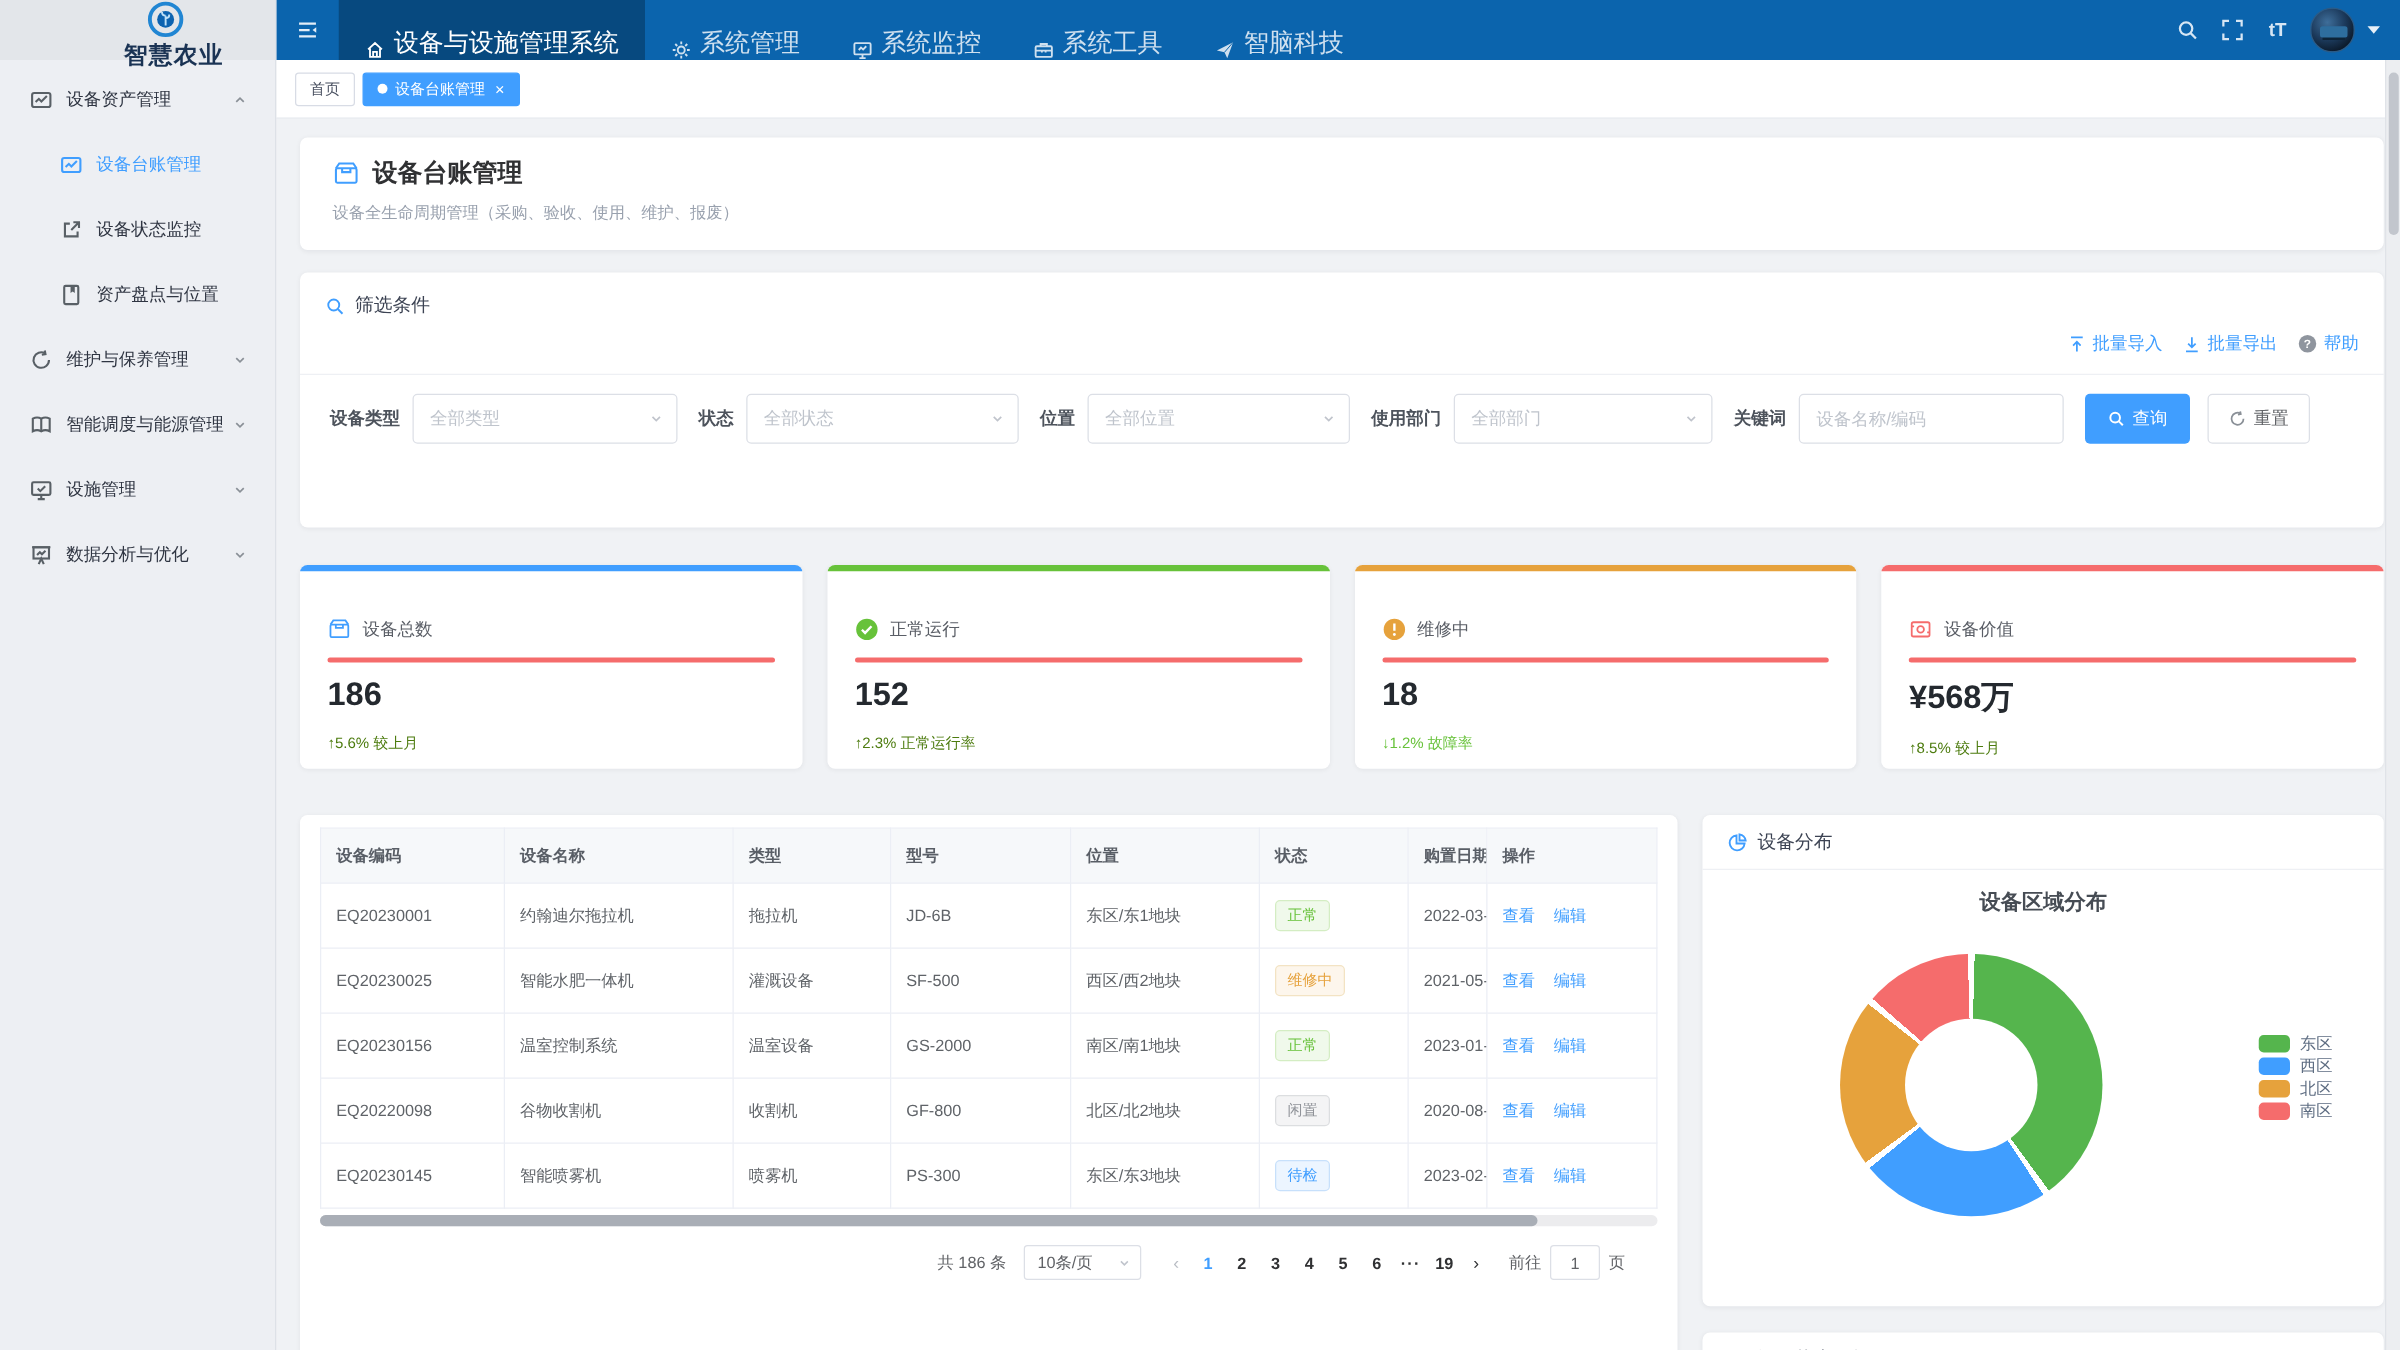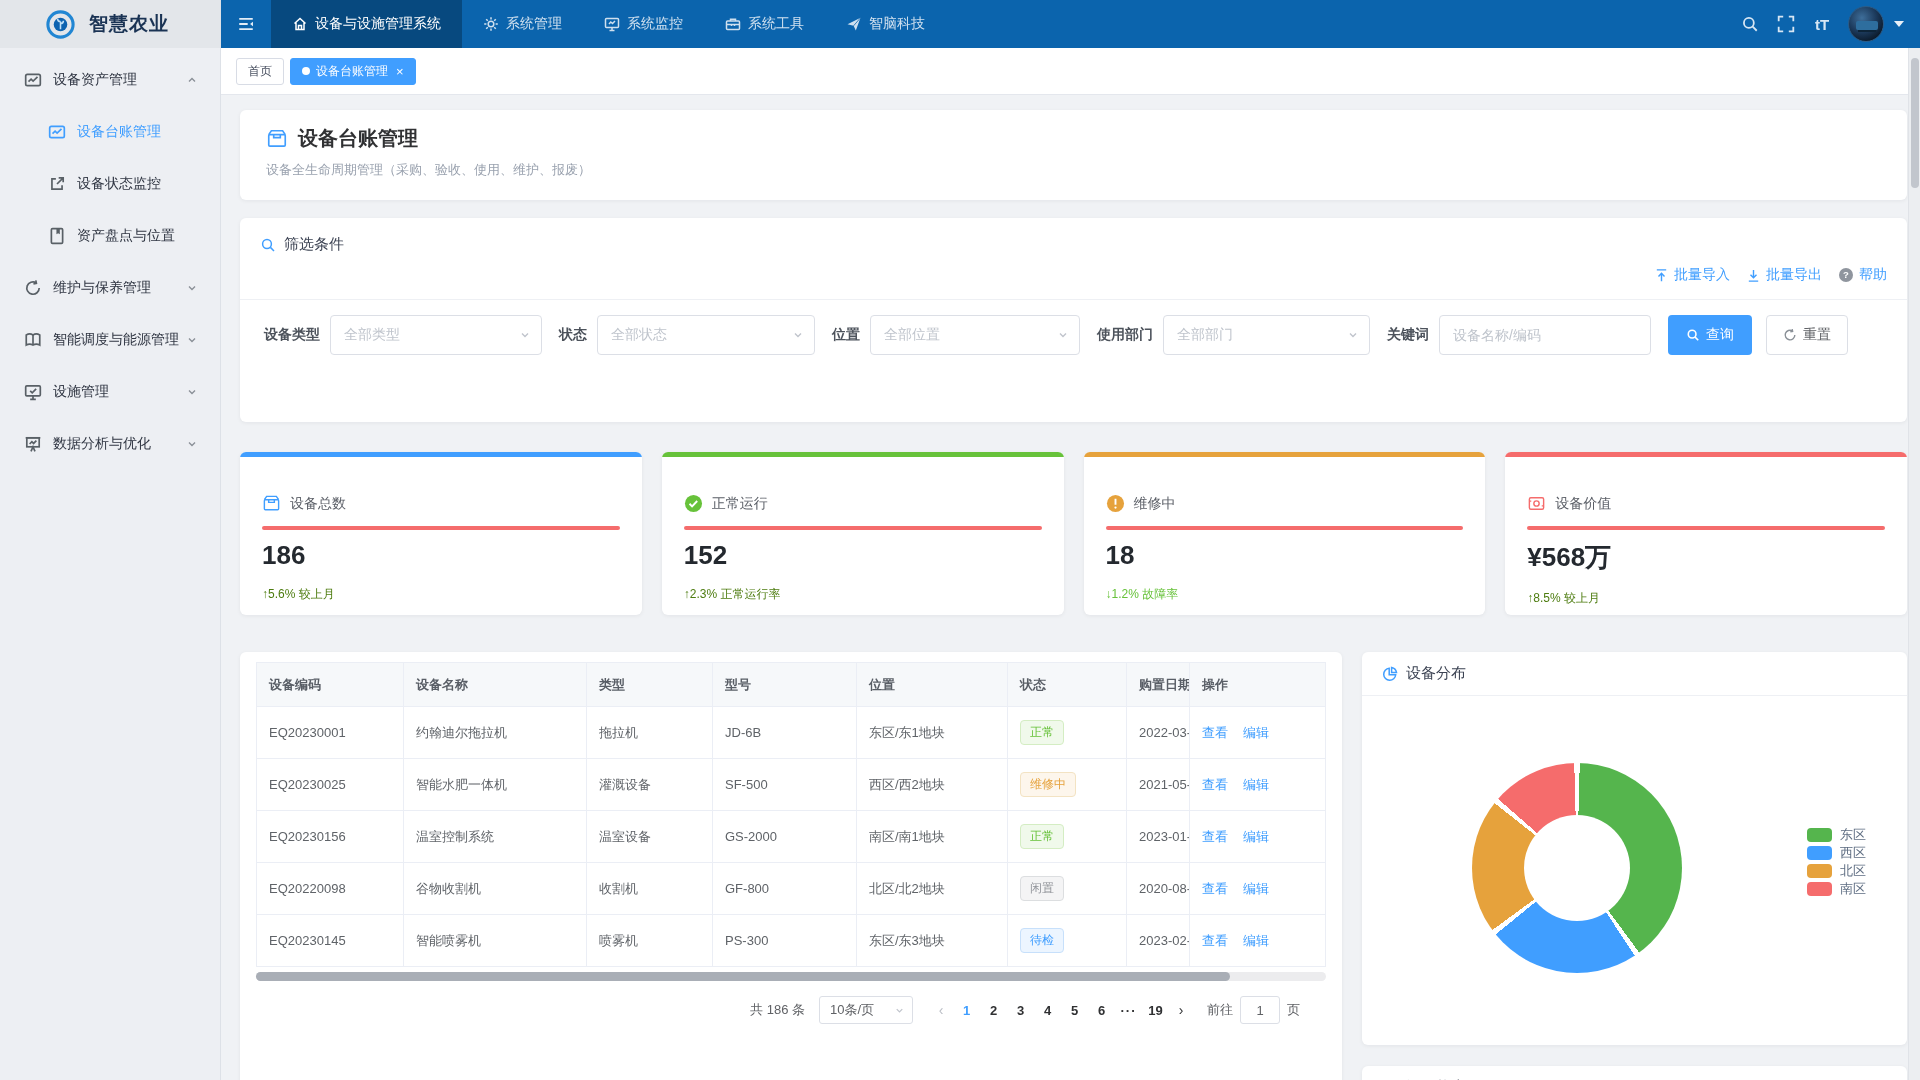--- a/index.html
+++ b/index.html
@@ -2,35 +2,35 @@
 <html><head>
 <meta charset="utf-8">
 <style>
   * { margin:0; padding:0; box-sizing:border-box; }
   html,body { width:1920px; height:1080px; overflow:hidden; }
   body { position:relative; background:#f0f2f5; font-family:"Liberation Sans","DejaVu Sans",sans-serif; color:#303133; }
   svg { display:block; }
 
   
   .sidebar { position:absolute; left:0; top:0; width:221px; height:1080px; background:#edeff3; border-right:1px solid #dde1e7; z-index:6; }
-  .logo-area { height:48px; background:#e3e6ea; display:flex; align-items:center; padding-left:45px; }
+  .logo-area { height:48px; background:#e3e6ea; display:flex; align-items:center; padding-left:45px;flex-direction:column; }
   .logo-text { font-size:19px; font-weight:bold; color:#1a3354; margin-left:13px; letter-spacing:1px; }
   .side-nav { padding-top:6px; }
   .menu-item { height:52px; display:flex; align-items:center; padding-left:24px; font-size:14px; color:#2f3542; cursor:pointer; position:relative; }
   .menu-item .mi-icon { width:18px; height:18px; margin-right:11px; color:#596066; flex:none; }
   .menu-item.sub { padding-left:48px; }
   .menu-item.active { color:#409eff; }
   .menu-item.active .mi-icon { color:#409eff; }
   .chev { margin-left:auto; margin-right:22px; color:#8a9097; }
 
   
   .navbar { position:absolute; left:221px; top:0; right:0; height:48px; background:#0b64ad; display:flex; align-items:center; color:#d3e3f2; }
   .hamburger { width:50px; height:48px; display:flex; align-items:center; justify-content:center; cursor:pointer; color:#e3edf7; }
   .nav-menu { display:flex; height:48px; }
-  .nav-item { height:48px; display:flex; align-items:center; gap:7px; padding:0 21px; font-size:14px; color:#cfe0ef; cursor:pointer; white-space:nowrap; }
+  .nav-item { height:48px; display:flex; align-items:flex-end; gap:7px; padding:0 21px; font-size:20px; color:#cfe0ef; cursor:pointer; white-space:nowrap; }
   .nav-item.active { background:#07497f; color:#fff; }
   .nav-right { margin-left:auto; display:flex; align-items:center; padding-right:16px; }
   .icon-btn { width:36px; height:48px; display:flex; align-items:center; justify-content:center; color:#d7e6f4; cursor:pointer; }
   .tt-glyph { font-size:15px; font-weight:bold; letter-spacing:0; }
   .avatar { width:36px; height:36px; border-radius:50%; margin:0 6px 0 8px; background:radial-gradient(circle at 38% 32%, #3e6e9a 0%, #1c3a5c 45%, #0a1726 80%); border:1px solid #2c5b86; cursor:pointer; position:relative; overflow:hidden; }
   .avatar::after { content:""; position:absolute; left:7px; top:14px; width:22px; height:9px; background:#2e6e9e; border-radius:2px; box-shadow:0 4px 0 -2px #0d2438; }
   .caret-down { width:0; height:0; border-left:5px solid transparent; border-right:5px solid transparent; border-top:6px solid #e8f0f8; margin-left:4px; cursor:pointer; }
 
   
   .tabbar { position:absolute; left:221px; top:48px; right:0; height:47px; background:#fff; border-bottom:1px solid #e4e7ed; display:flex; align-items:center; padding-left:15px; gap:6px; z-index:5; }
@@ -634,20 +634,21 @@
         <div class="sm-header">
           <span class="blue-ic">
               <svg width="16" height="16" viewBox="0 0 16 16" fill="none" stroke="currentColor" stroke-width="1.5">
                 <path d="M7.2 2.3A6 6 0 1 0 13.7 8.8H7.2z"></path>
                 <path d="M9.6 1.5a6 6 0 0 1 4.9 4.9H9.6z"></path>
               </svg>
             </span>
           <span>设备分布</span>
         </div>
         <div class="chart-body">
+          <div class="chart-title">设备区域分布</div>
           <div class="donut" style="background: conic-gradient(rgb(255, 255, 255) 0deg, rgb(255, 255, 255) 1.5deg, rgb(85, 181, 77) 1.5deg, rgb(85, 181, 77) 143.661deg, rgb(255, 255, 255) 143.661deg, rgb(255, 255, 255) 145.161deg, rgb(255, 255, 255) 145.161deg, rgb(255, 255, 255) 146.661deg, rgb(64, 158, 255) 146.661deg, rgb(64, 158, 255) 230.758deg, rgb(255, 255, 255) 230.758deg, rgb(255, 255, 255) 232.258deg, rgb(255, 255, 255) 232.258deg, rgb(255, 255, 255) 233.758deg, rgb(230, 162, 60) 233.758deg, rgb(230, 162, 60) 308.177deg, rgb(255, 255, 255) 308.177deg, rgb(255, 255, 255) 309.677deg, rgb(255, 255, 255) 309.677deg, rgb(255, 255, 255) 311.177deg, rgb(245, 108, 108) 311.177deg, rgb(245, 108, 108) 358.5deg, rgb(255, 255, 255) 358.5deg, rgb(255, 255, 255) 360deg);"></div>
           <div class="legend">
               <span class="legend-item">
                 <span class="legend-swatch" style="background: rgb(85, 181, 77);"></span>
                 <span>东区</span>
               </span>
               <span class="legend-item">
                 <span class="legend-swatch" style="background: rgb(64, 158, 255);"></span>
                 <span>西区</span>
               </span>

